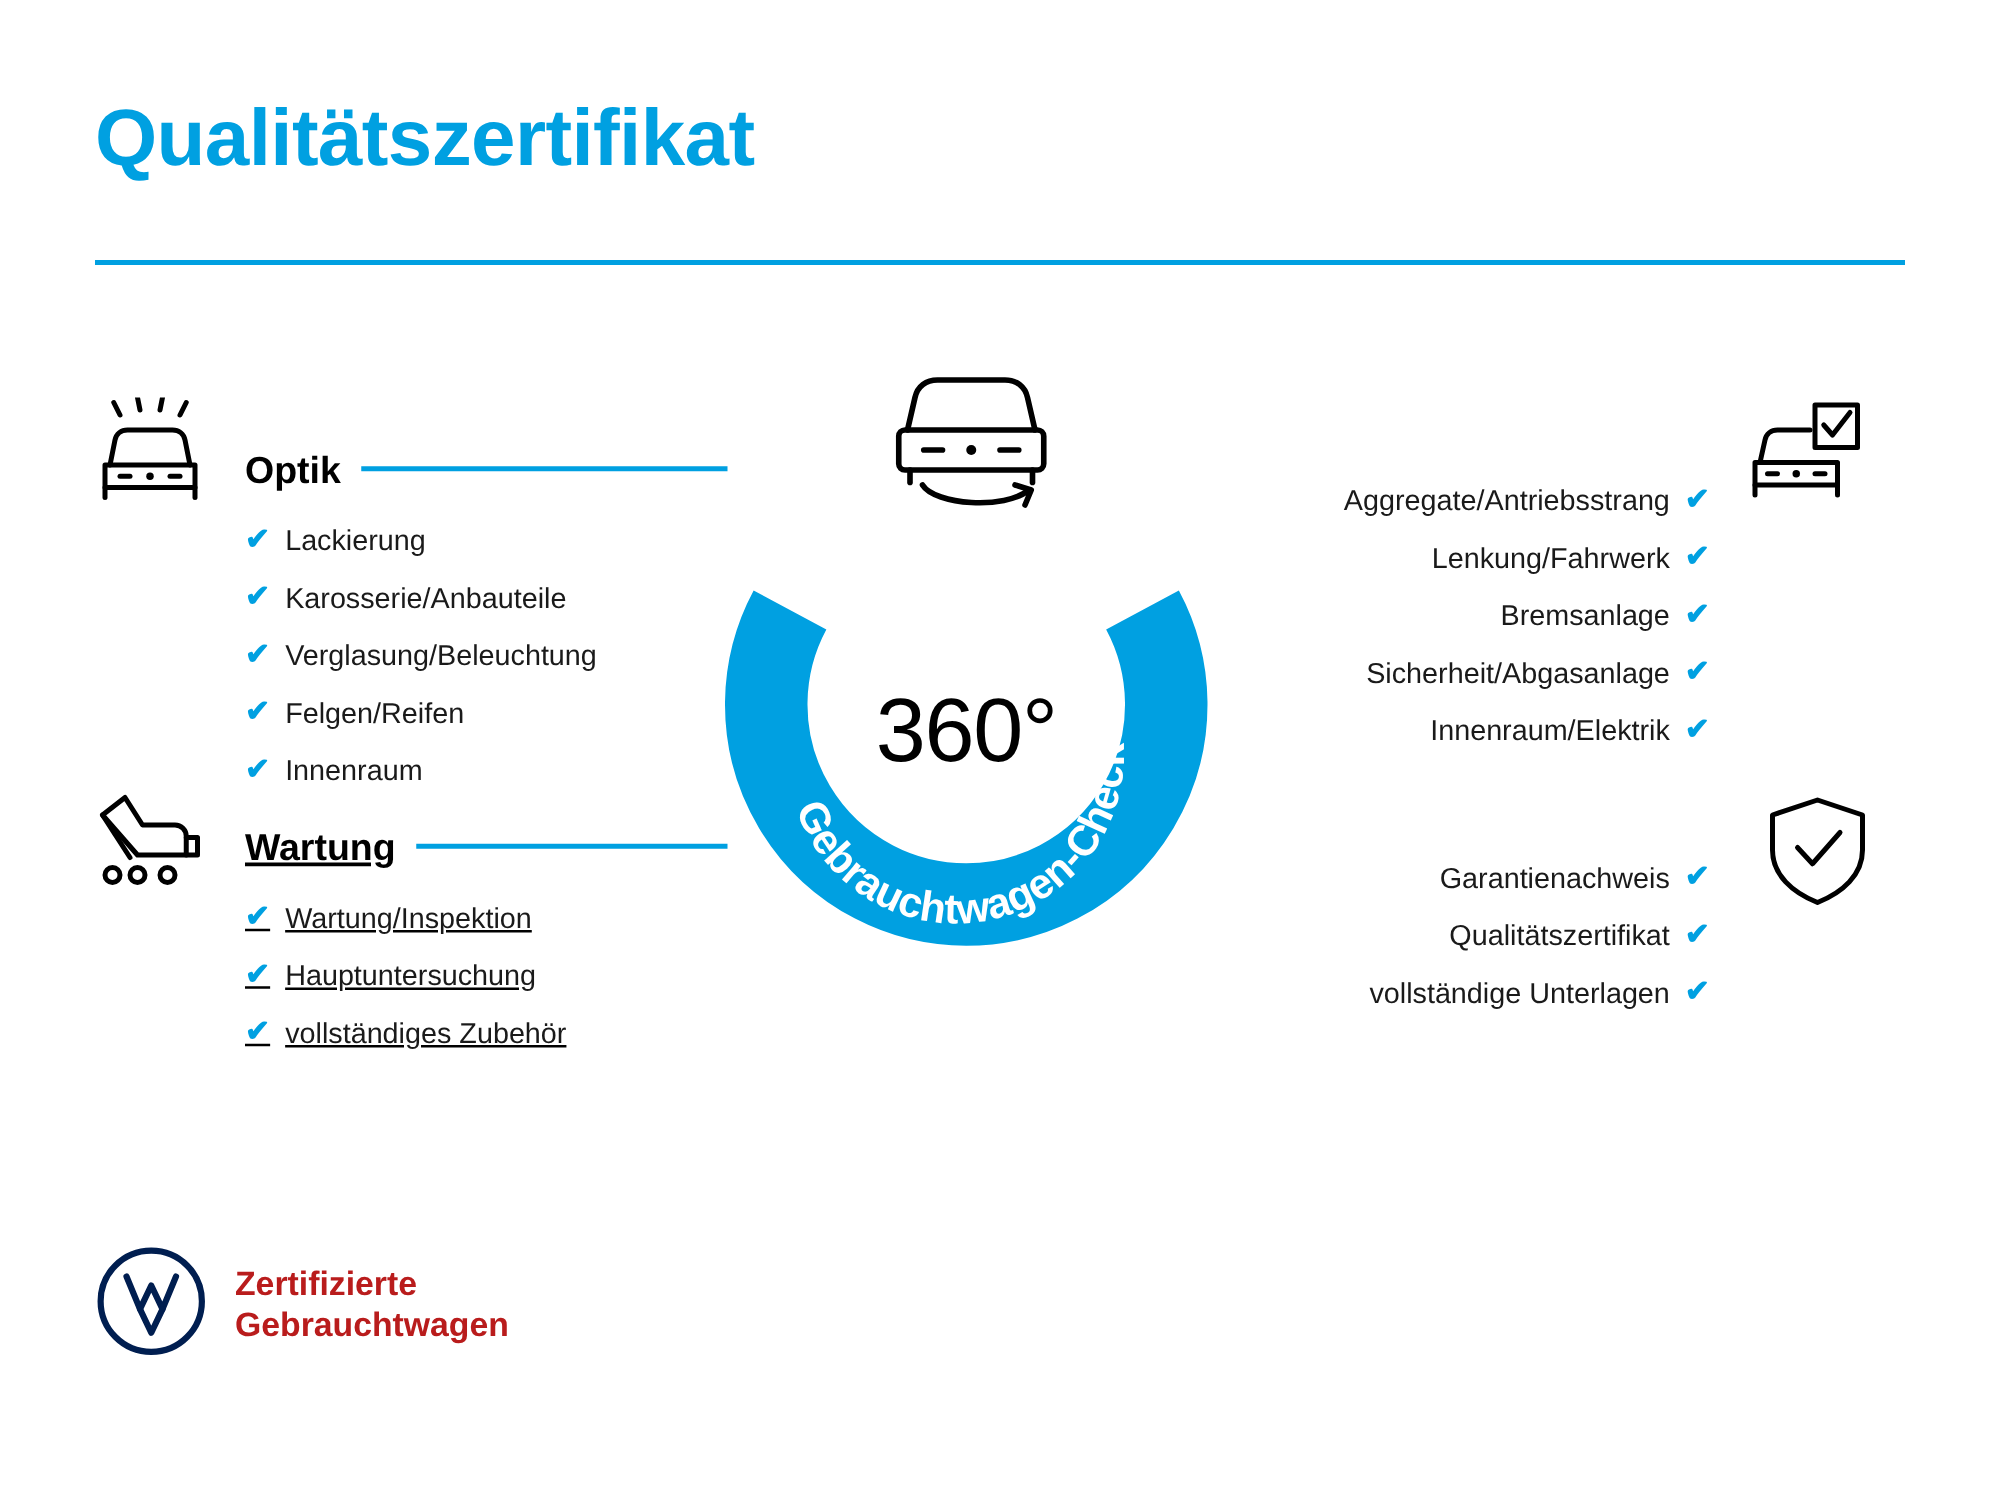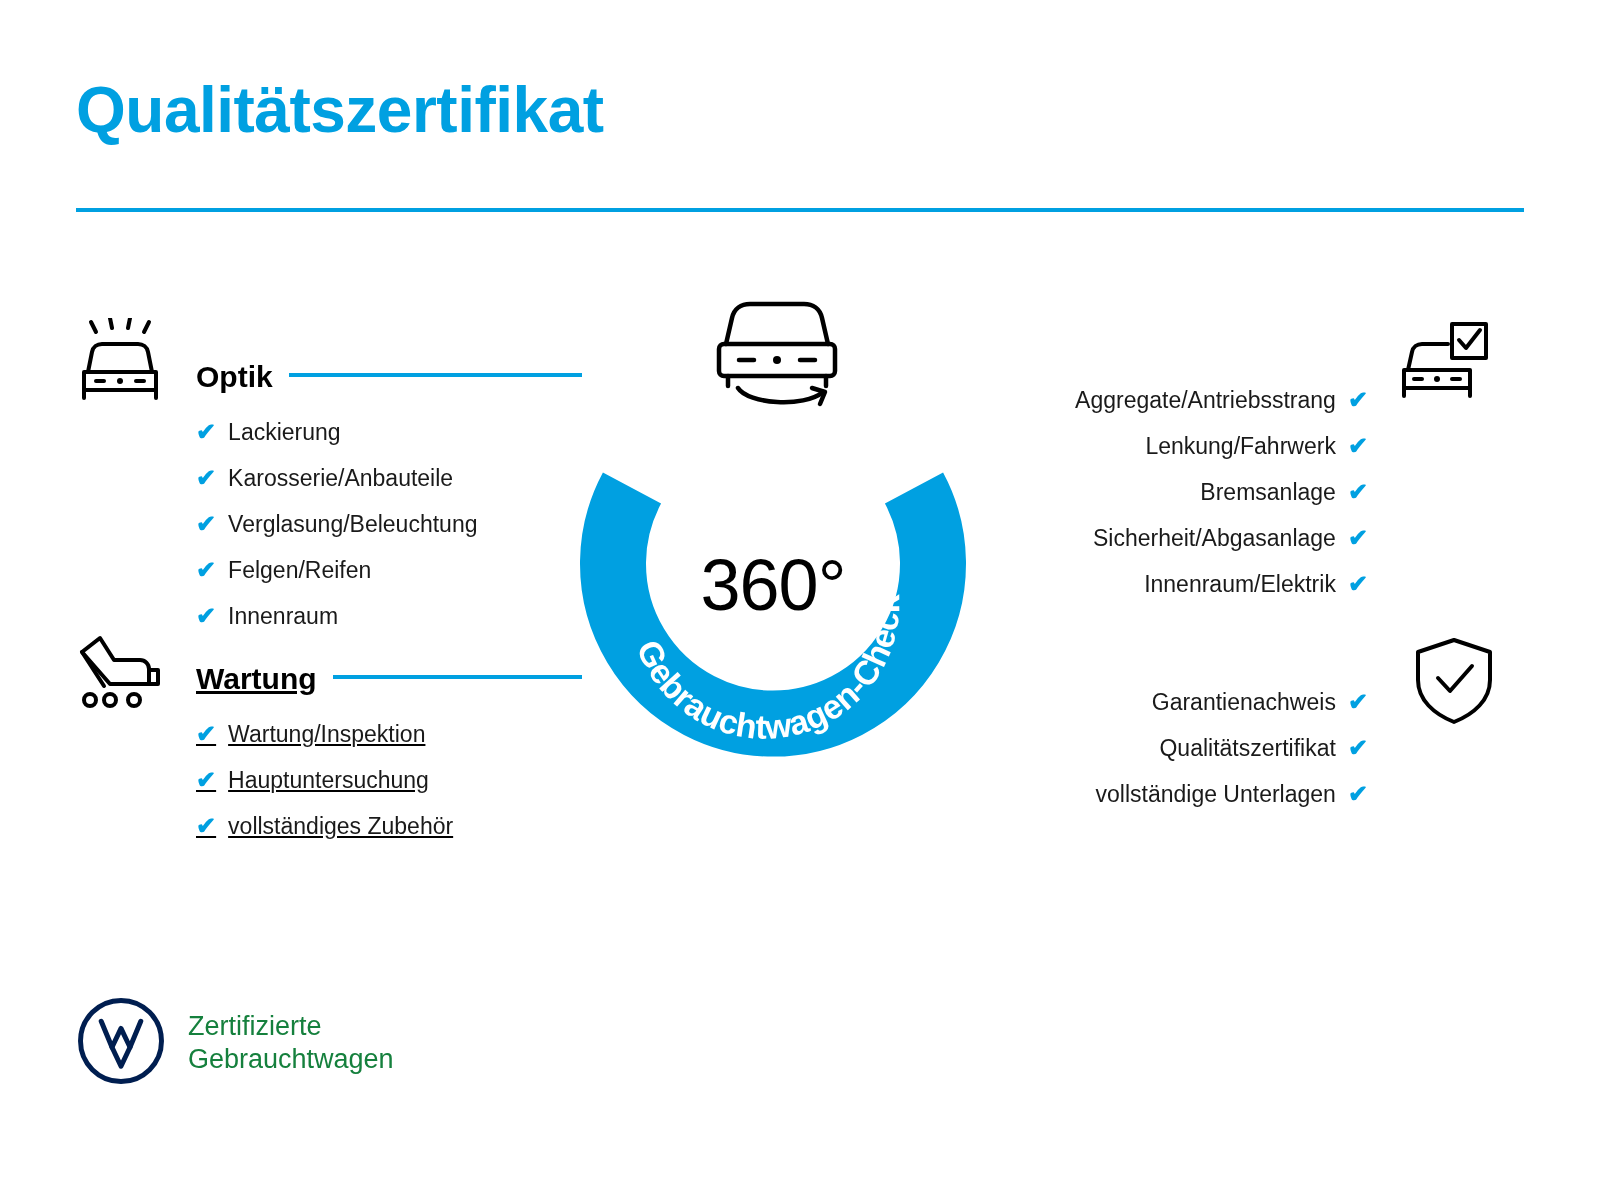--- a/index.html
+++ b/index.html
@@ -145,22 +145,22 @@
   #footer-brand {
     position: absolute;
     left: 76px;
     top: 996px;
     display: flex;
     align-items: center;
     gap: 22px;
   }
   #footer-brand .brand-text {
     font-size: 27px;
-    font-weight: normal;
-    color: #15803d;
+    font-weight: bold;
+    color: #b91c1c;
     line-height: 1.22;
     white-space: pre-line;
   }
 </style>
 </head>
 <body>
 
 <div class="page-title">Qualitätszertifikat</div>
 <div class="title-rule"></div>
 

